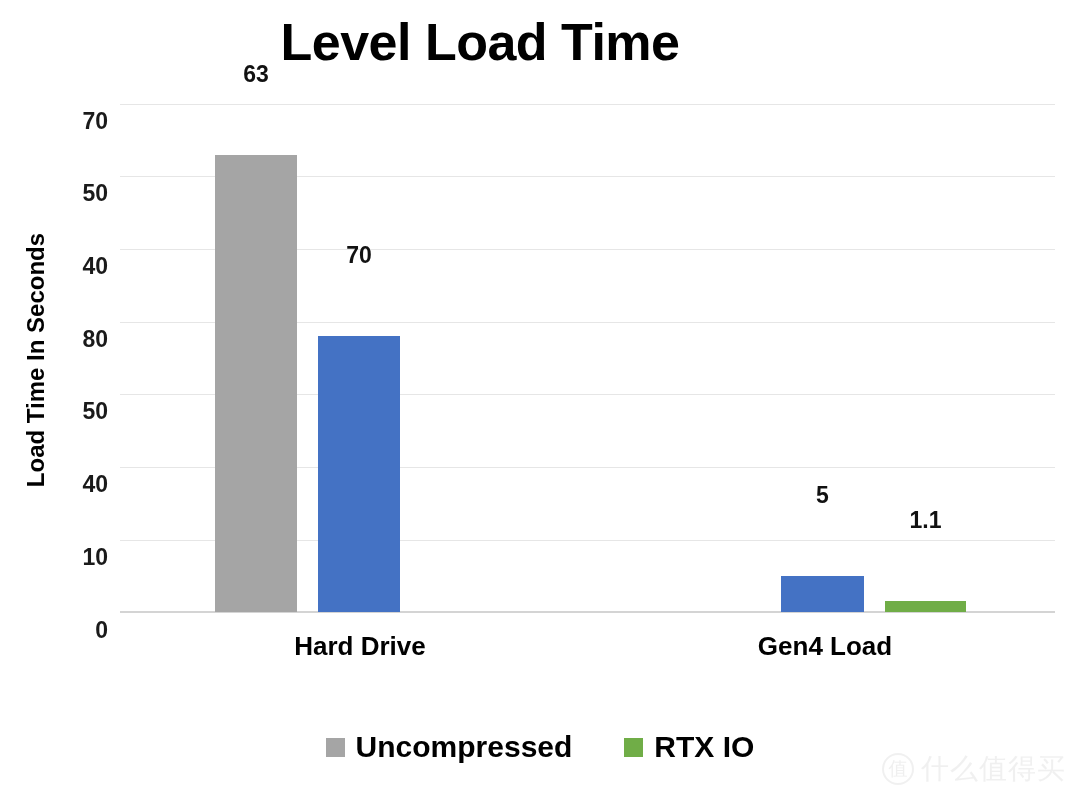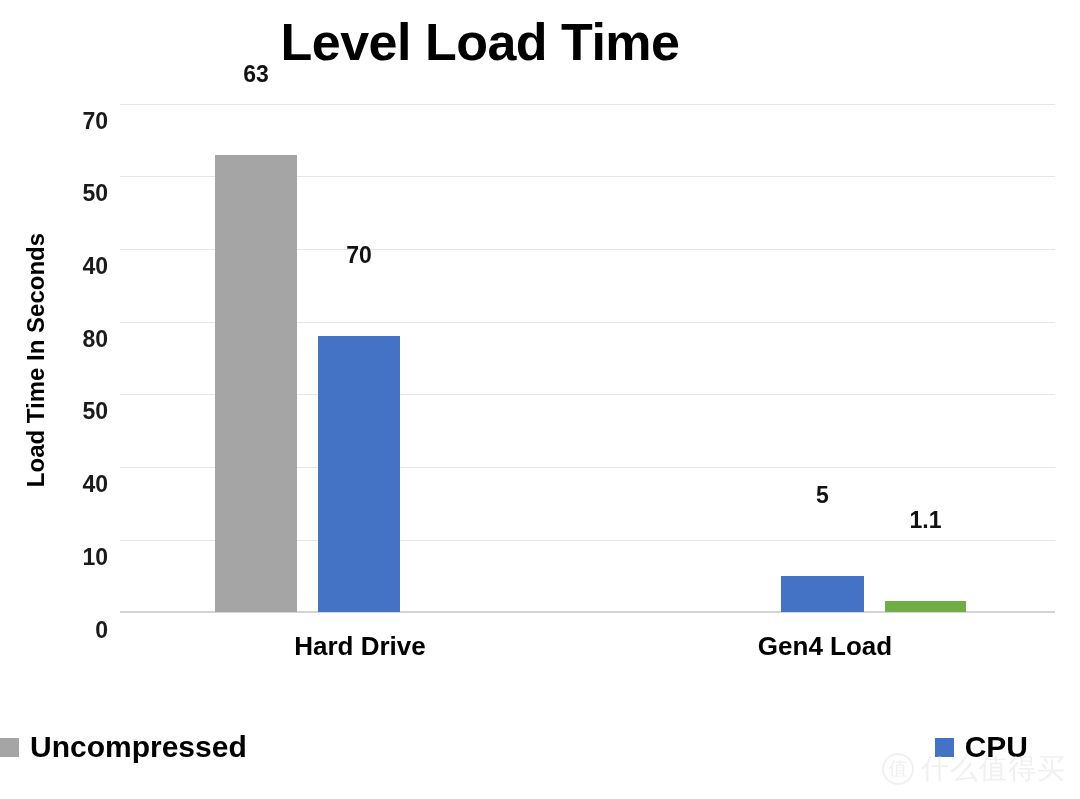--- a/index.html
+++ b/index.html
@@ -117,21 +117,21 @@
     margin-top: 8px;
   }
 
   
   #legend {
     position: absolute;
     left: 0;
     top: 728px;
     width: 1080px;
     display: flex;
-    justify-content: space-between;
+    justify-content: center;
     align-items: center;
   }
   .legend-item {
     display: flex;
     align-items: center;
     white-space: nowrap;
   }
   .legend-swatch {
     width: 19px;
     height: 19px;
@@ -217,22 +217,22 @@
 </div>
 
 <div class="cat-label" style="left:200px; width:320px;">Hard Drive</div>
 <div class="cat-label" style="left:665px; width:320px;">Gen4 Load</div>
 
 <div id="legend">
   <div class="legend-item" style="margin-right:52px;">
     <span class="legend-swatch" style="background:#A5A5A5;"></span>
     <span class="legend-label">Uncompressed</span>
   </div>
-  <div class="legend-item" style="margin-right:52px;">
-    <span class="legend-swatch" style="background:#4472C4;"></span>
-    <span class="legend-label">CPU</span>
+  <div class="legend-item">
+    <span class="legend-swatch" style="background:#70AD47;"></span>
+    <span class="legend-label">RTX IO</span>
   </div>
 </div>
 
 <div id="watermark">
   <div id="watermark-mark">值</div>
   <div id="watermark-text">什么值得买</div>
 </div>
 
 </body></html>

